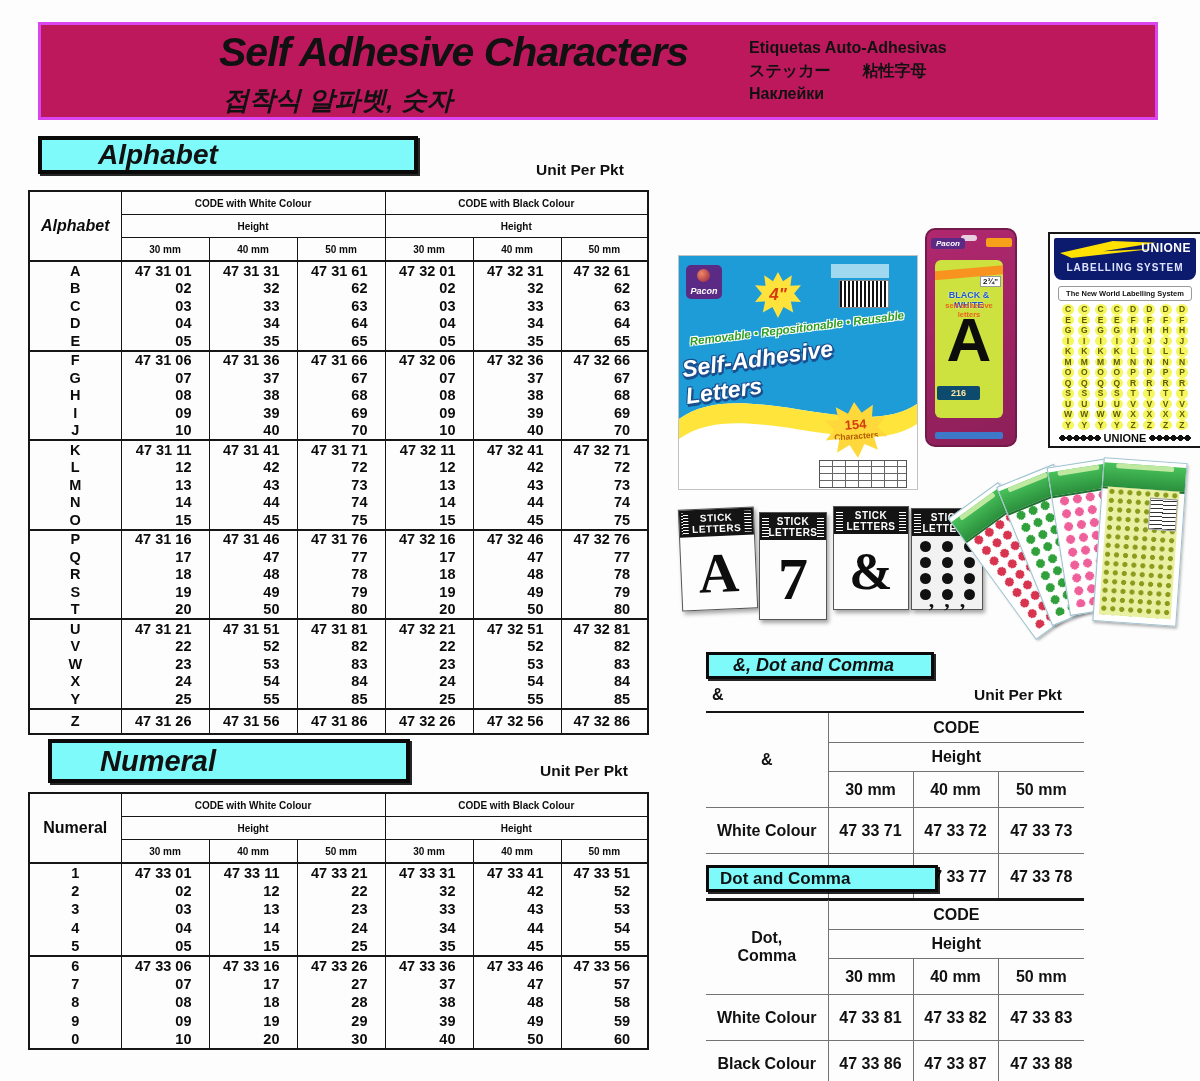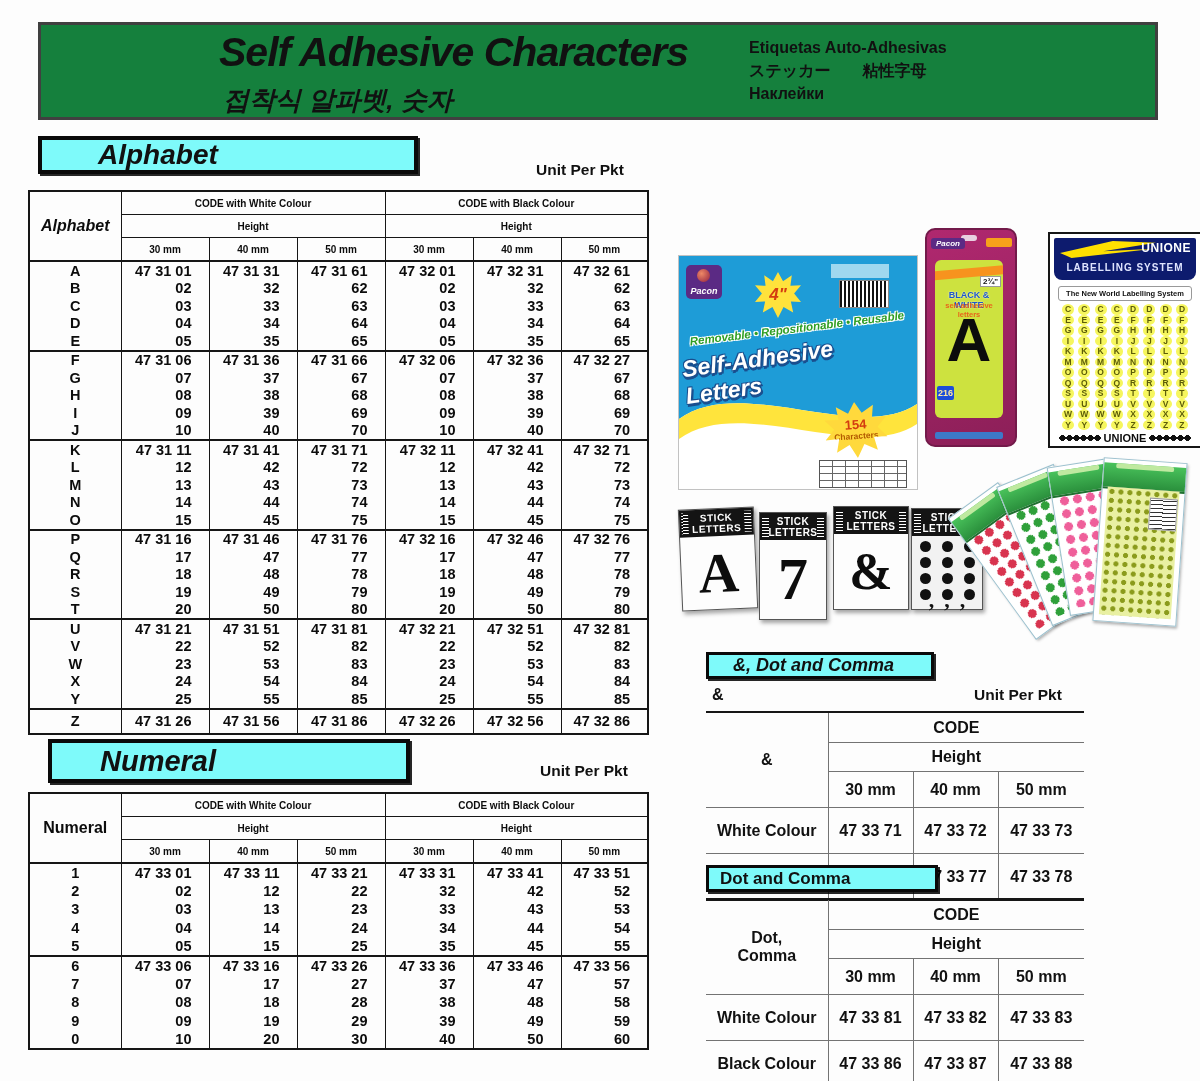--- a/index.html
+++ b/index.html
@@ -1,20 +1,20 @@
 <!DOCTYPE html>
 <html><head>
 <meta charset="utf-8">
 <style>
   html,body{margin:0;padding:0;background:#fff;}
   .page{position:relative;width:1200px;height:1081px;background:#fdfdfd;overflow:hidden;
         font-family:"Liberation Sans",sans-serif;color:#111;}
 
   
-  .banner{position:absolute;left:38px;top:22px;width:1114px;height:92px;background:#15803d;border:3px solid #404040;text-decoration:underline;}
+  .banner{position:absolute;left:38px;top:22px;width:1114px;height:92px;background:#be185d;border:3px solid #d946ef;text-decoration:underline;}
   .banner-title{position:absolute;left:178px;top:4px;font-style:italic;font-weight:bold;font-size:41px;letter-spacing:-1px;}
   .banner-kr{position:absolute;left:182px;top:58px;font-style:italic;font-weight:bold;font-size:26px;}
   .banner-right{position:absolute;left:708px;top:11px;font-weight:bold;font-size:16px;line-height:23px;}
 
   
   .secbox{position:absolute;background:#7efafa;border:4px solid #0a0a0a;box-shadow:2px 2px 0 rgba(0,0,0,.85);display:flex;align-items:center;}
   #alpha-box{left:38px;top:136px;width:372px;height:30px;}
   #alpha-box .t{font-style:italic;font-weight:bold;font-size:28px;margin-left:56px;}
   #num-box{left:48px;top:739px;width:354px;height:36px;}
   #num-box .t{font-style:italic;font-weight:bold;font-size:29px;margin-left:48px;}
@@ -90,21 +90,21 @@
   .b-pacon{position:absolute;left:4px;top:8px;background:#5b2a84;color:#fff;font-size:8px;font-weight:bold;font-style:italic;
            padding:1px 5px;border-radius:3px;}
   .b-corner{position:absolute;right:3px;top:8px;width:26px;height:9px;background:#f7a11b;border-radius:2px;}
   .b-card{position:absolute;left:8px;top:30px;width:68px;height:158px;background:#cde23f;border-radius:6px;overflow:hidden;}
   .b-ribbon{position:absolute;left:-4px;top:8px;width:80px;height:9px;background:#f7931e;transform:rotate(-5deg);}
   .b-size{position:absolute;right:2px;top:16px;background:#fff;border:1px solid #999;font-size:8px;font-weight:bold;padding:0 2px;}
   .b-t1{position:absolute;left:0;top:30px;width:100%;text-align:center;color:#1f57c8;font-weight:bold;font-size:9px;
         text-shadow:0 0 2px #fff;}
   .b-t2{position:absolute;left:0;top:41px;width:100%;text-align:center;color:#e8641b;font-weight:bold;font-size:7.5px;}
   .b-A{position:absolute;left:0;top:48px;width:100%;text-align:center;font-weight:bold;font-size:62px;line-height:64px;color:#0c0c0c;}
-  .b-216{position:absolute;left:2px;bottom:18px;background:#1d4ed8;color:#ffe9a0;font-size:9px;font-weight:bold;padding:2px 1px;border-radius:2px;}
+  .b-216{position:absolute;left:2px;bottom:18px;background:#0c4a6e;color:#ffe9a0;font-size:9px;font-weight:bold;padding:2px 14px;border-radius:2px;}
   .b-foot{position:absolute;left:8px;bottom:6px;width:68px;height:7px;background:#3d79c8;border-radius:2px;}
 
   
   #unione{position:absolute;left:1032px;top:232px;width:150px;height:212px;background:#fff;border:2px solid #161616;margin-left:16px;}
   .u-head{position:absolute;left:4px;top:4px;right:4px;height:42px;background:#0d1b6e;border-radius:2px 2px 8px 8px;}
   .u-flash{position:absolute;left:6px;top:3px;width:96px;height:17px;background:#ffe000;
            clip-path:polygon(0 70%,55% 0,100% 10%,45% 60%,98% 45%,12% 100%);}
   .u-brand{position:absolute;right:5px;top:3px;color:#fff;font-weight:bold;font-size:12px;letter-spacing:.5px;}
   .u-sys{position:absolute;left:0;right:0;top:24px;text-align:center;color:#dfe4ff;font-weight:bold;font-size:10px;letter-spacing:1px;}
   .u-tag{position:absolute;left:8px;top:52px;right:8px;border:1px solid #999;border-radius:3px;font-size:7.5px;font-weight:bold;text-align:center;padding:2px 0;}
@@ -245,21 +245,21 @@
           <td class="code">35</td>
           <td class="code">65</td>
         </tr>
         <tr class="grp">
           <td class="lett">F</td>
           <td class="code">47 31 06</td>
           <td class="code">47 31 36</td>
           <td class="code">47 31 66</td>
           <td class="code">47 32 06</td>
           <td class="code">47 32 36</td>
-          <td class="code">47 32 27</td>
+          <td class="code">47 32 66</td>
         </tr>
         <tr>
           <td class="lett">G</td>
           <td class="code">07</td>
           <td class="code">37</td>
           <td class="code">67</td>
           <td class="code">07</td>
           <td class="code">37</td>
           <td class="code">67</td>
         </tr>

